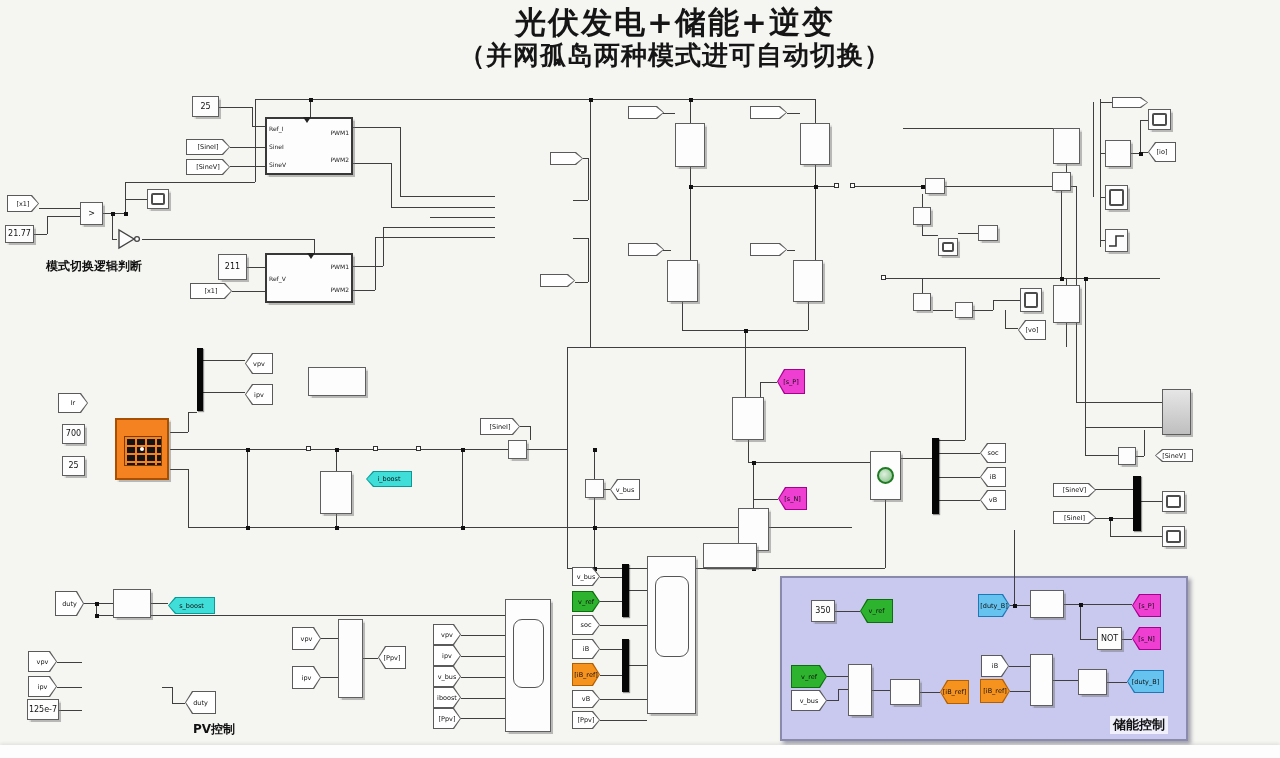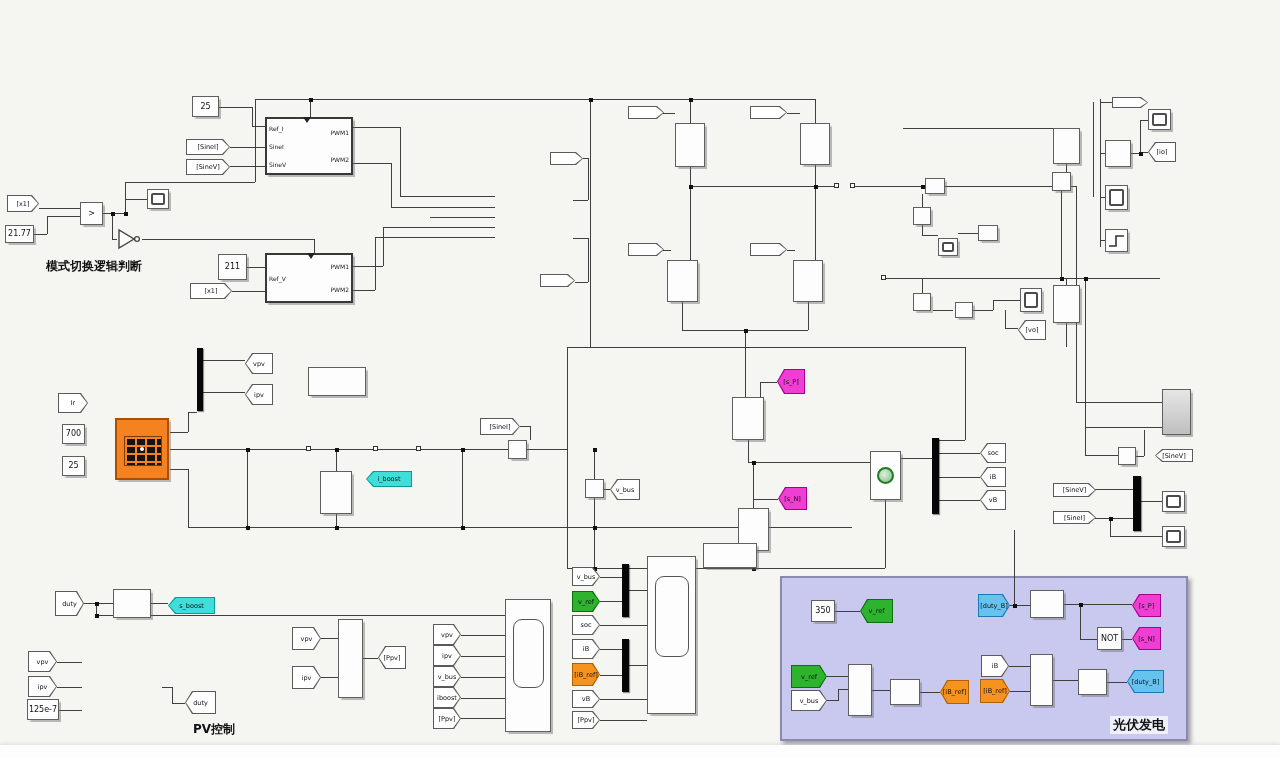--- a/index.html
+++ b/index.html
@@ -52,24 +52,26 @@
   .pvdot{position:absolute;left:50%;top:50%;width:4px;height:4px;margin:-2px 0 0 -2px;
     background:#fff;border-radius:2px;}
   .batticon{width:17px;height:17px;border-radius:50%;border:2px solid #1f7a24;
     background:radial-gradient(circle at 40% 40%, #dff0df, #7cbc7f);box-sizing:border-box;}
   .pllblk{background:linear-gradient(#e6e6e6,#bfbfbf);}
 </style>
 </head>
 <body>
 
 <div id="canvas">
+  <div class="title1">光伏发电+储能+逆变</div>
+  <div class="title2">（并网孤岛两种模式进可自动切换）</div>
   <div id="panel"></div>
   <div class="ann" style="left:46px;top:258px;">模式切换逻辑判断</div>
   <div class="ann" style="left:193px;top:721px;">PV控制</div>
-  <div class="ann2" style="left:1110px;top:716px;">光伏发电</div>
+  <div class="ann2" style="left:1110px;top:716px;">储能控制</div>
   <div id="bottom-strip"></div>
 <div class="wire" style="left: 218px; top: 107px; width: 34px; height: 1.3px;"></div>
     <div class="wire" style="left: 252px; top: 107px; width: 1.3px; height: 19px;"></div>
     <div class="wire" style="left: 252px; top: 126px; width: 13px; height: 1.3px;"></div>
     <div class="wire" style="left: 230px; top: 147px; width: 35px; height: 1.3px;"></div>
     <div class="wire" style="left: 230px; top: 166px; width: 35px; height: 1.3px;"></div>
     <div class="wire" style="left: 39px; top: 208px; width: 41px; height: 1.3px;"></div>
     <div class="wire" style="left: 34px; top: 234px; width: 13px; height: 1.3px;"></div>
     <div class="wire" style="left: 47px; top: 216px; width: 1.3px; height: 18px;"></div>
     <div class="wire" style="left: 47px; top: 216px; width: 33px; height: 1.3px;"></div>

